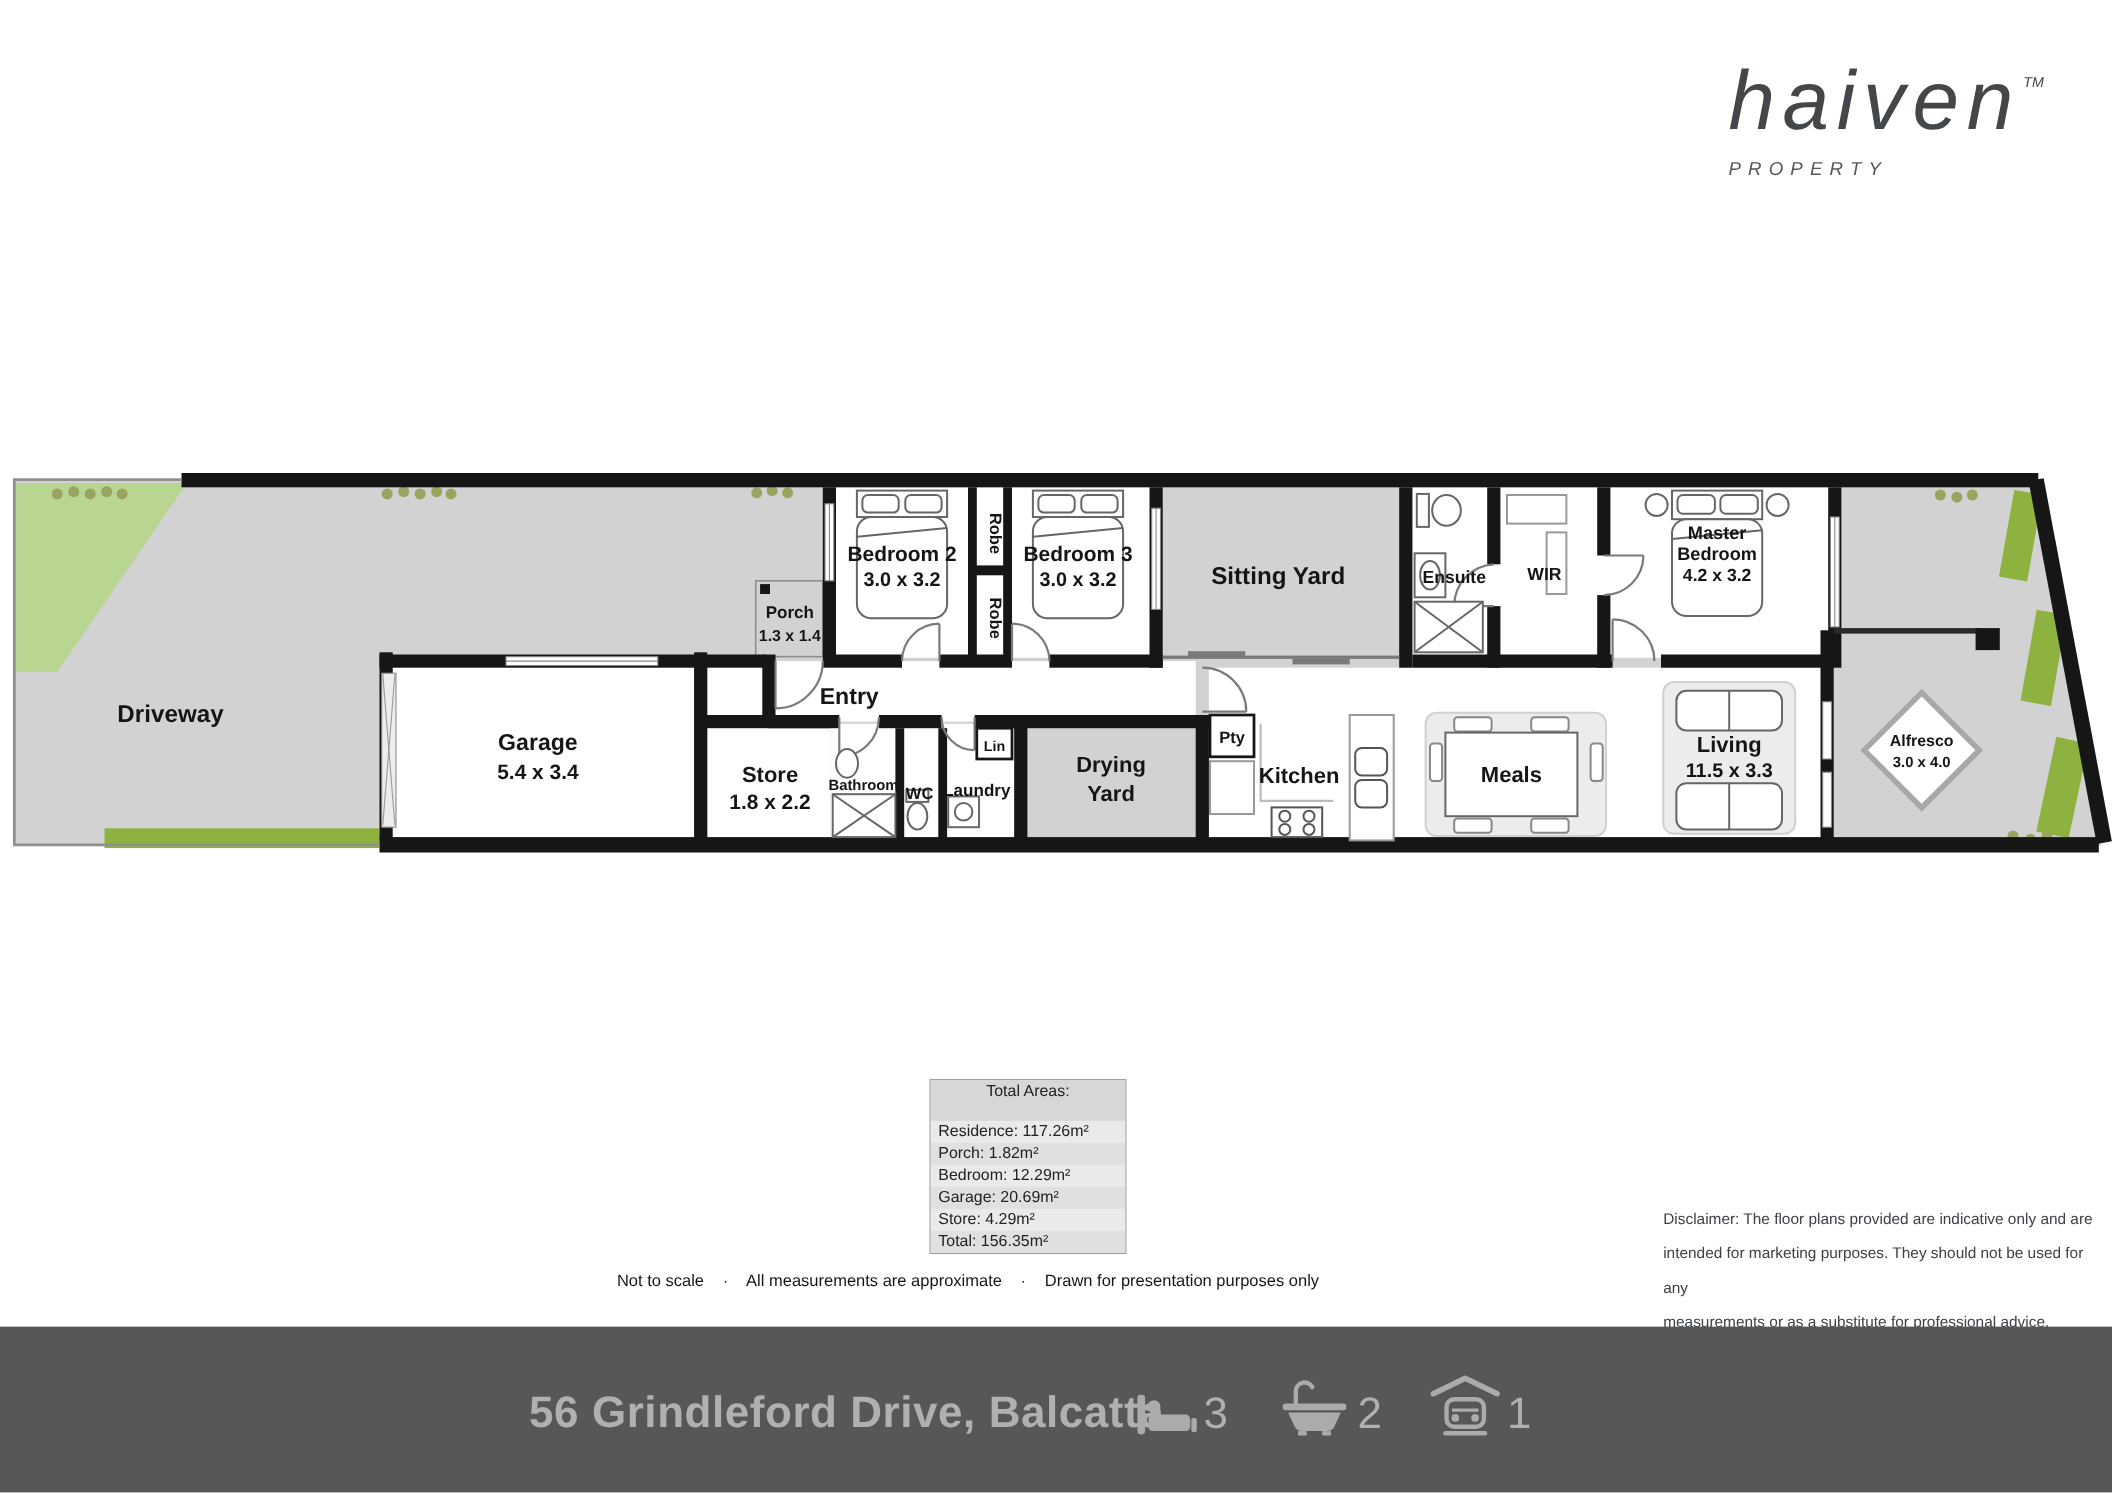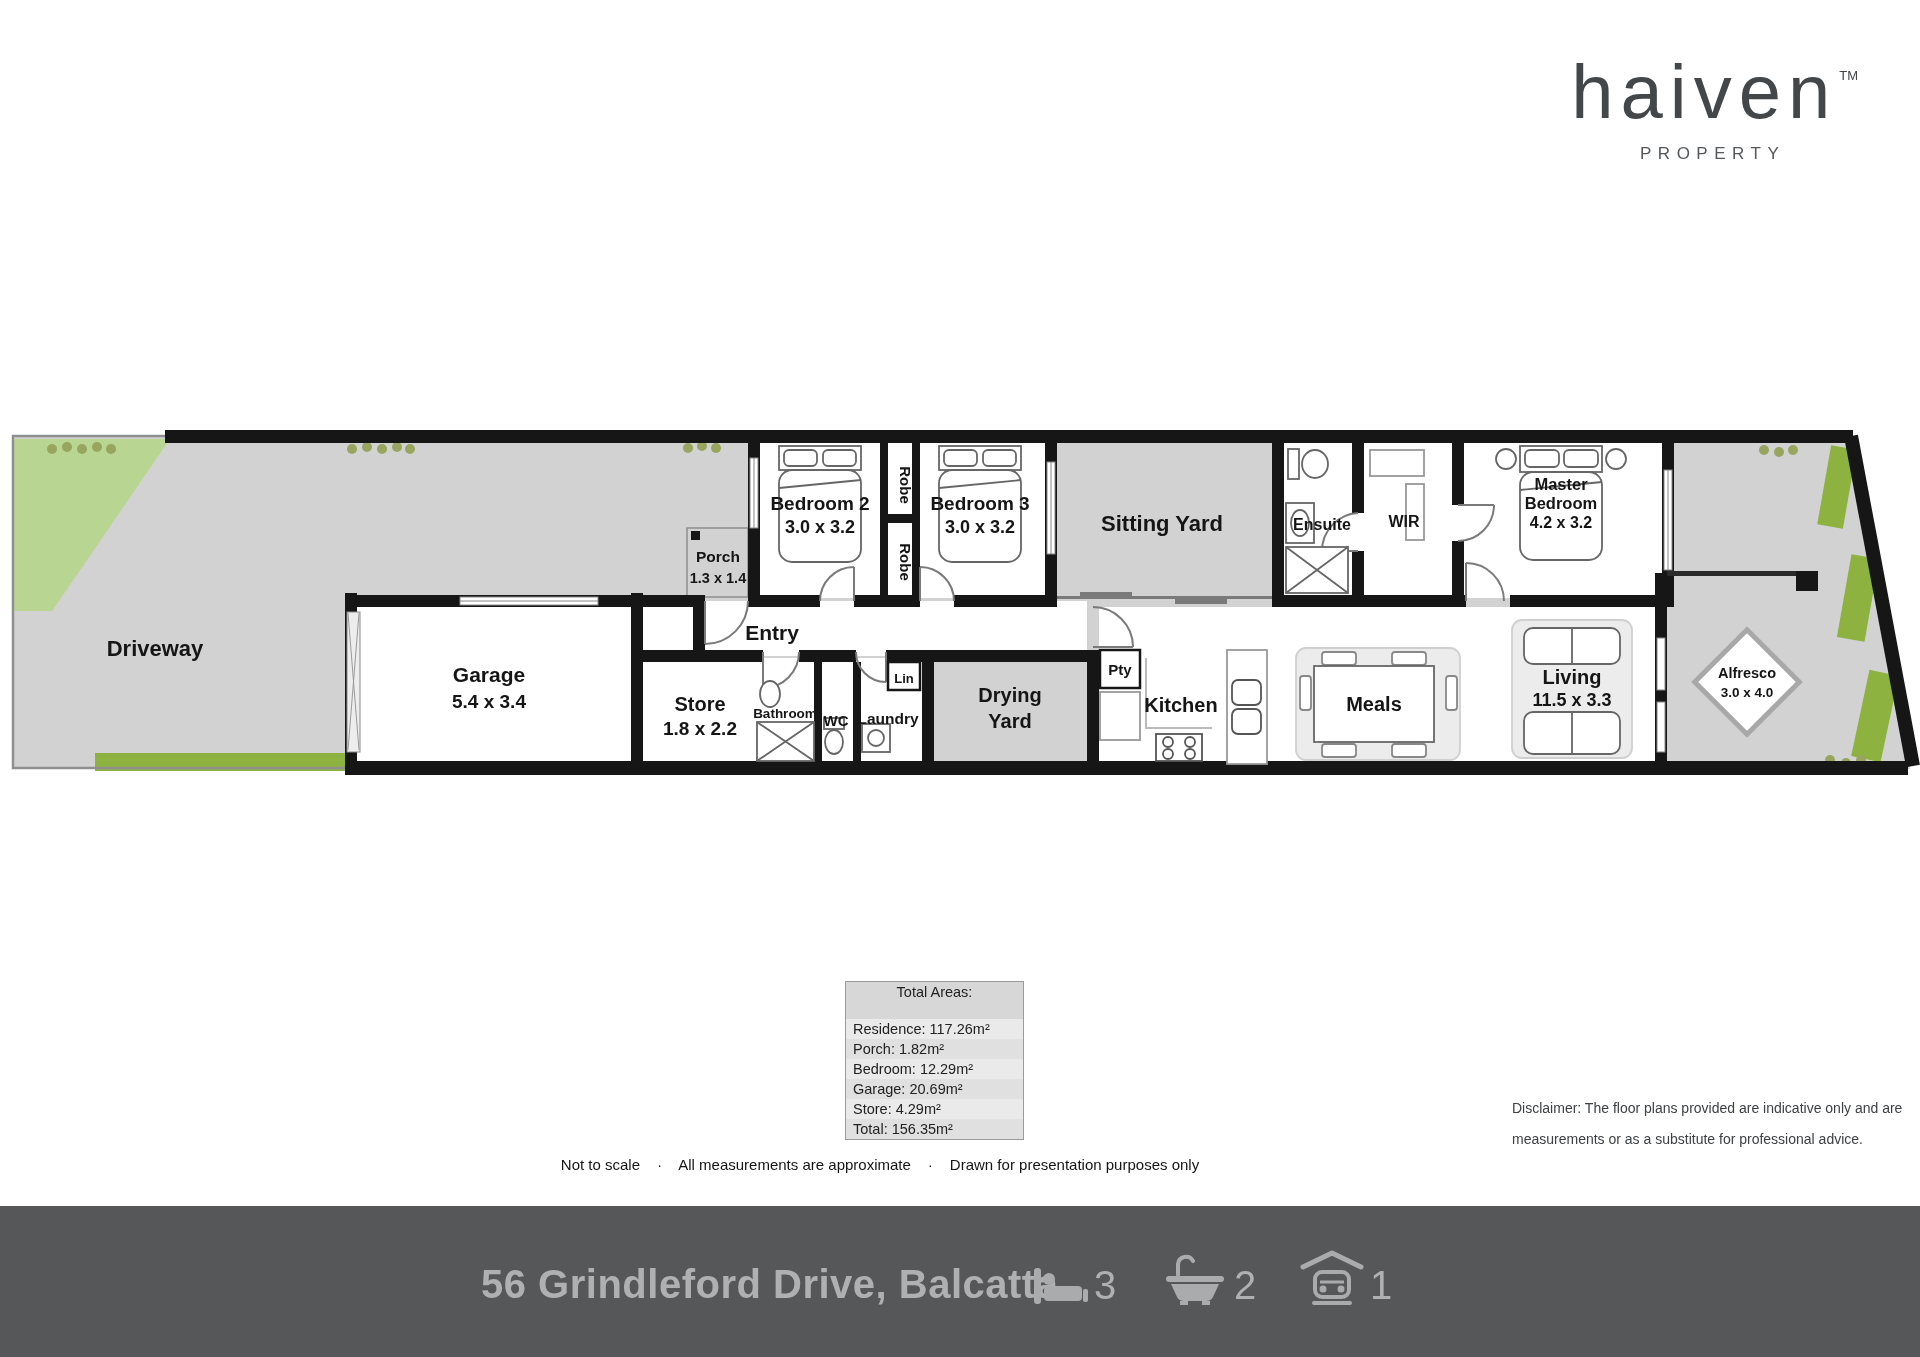--- a/index.html
+++ b/index.html
@@ -1,19 +1,19 @@
 <!DOCTYPE html>
 <html><head>
 <meta charset="utf-8">
 <style>
   html,body{margin:0;padding:0;background:#fff;}
   .canvas{position:relative;width:1920px;height:1357px;background:#ffffff;overflow:hidden;
           font-family:"Liberation Sans",sans-serif;}
   
-  .logo{position:absolute;top:52px;right:62px;text-align:center;color:#43474a;}
+  .logo{position:absolute;top:52px;right:62px;text-align:left;color:#43474a;font-style:italic;}
   .logo-brand{font-size:76px;font-weight:400;letter-spacing:7px;line-height:80px;}
   .logo-tm{font-size:13px;vertical-align:38px;letter-spacing:0;margin-left:2px;}
   .logo-sub{font-size:17px;font-weight:400;letter-spacing:6.5px;color:#54585b;margin-top:12px;padding-right:4px;}
   
   .plan-svg{position:absolute;left:0;top:0;}
   
   .areas-box{position:absolute;left:845px;top:981px;width:177px;border:1.5px solid #9b9b9b;
              font-size:14.5px;color:#222;background:#e9e9e9;}
   .areas-title{height:37px;line-height:21px;text-align:center;background:#d7d7d7;}
   .areas-row{height:20px;line-height:20px;padding-left:7px;}
@@ -337,20 +337,21 @@
   <div class="note-line">
     <span>Not to scale</span>
     <span class="note-sep">·</span>
     <span>All measurements are approximate</span>
     <span class="note-sep">·</span>
     <span>Drawn for presentation purposes only</span>
   </div>
 
   <div class="disclaimer">
     <div>Disclaimer: The floor plans provided are indicative only and are</div>
+    <div>intended for marketing purposes. They should not be used for any</div>
     <div>measurements or as a substitute for professional advice.</div>
   </div>
 
   <div class="footer"></div>
   <div class="footer-address">56 Grindleford Drive, Balcatta</div>
 
   <svg class="fi" style="left:1032px;top:1264px;" width="58" height="44" viewBox="0 0 58 44" fill="#a9abad">
     <rect x="2" y="4" width="7" height="36" rx="3"></rect>
     <circle cx="17" cy="15" r="6"></circle>
     <rect x="12" y="22" width="38" height="15" rx="4"></rect>

